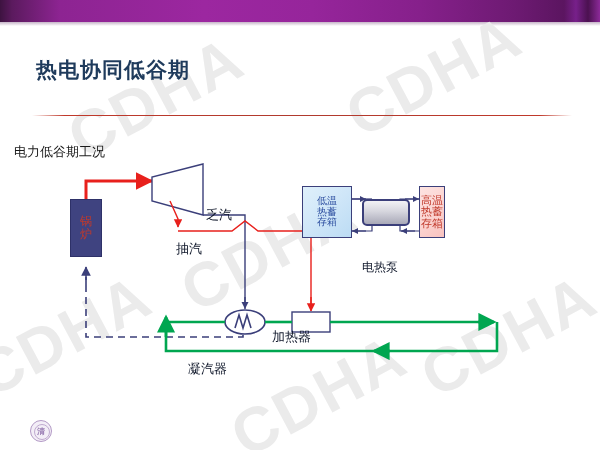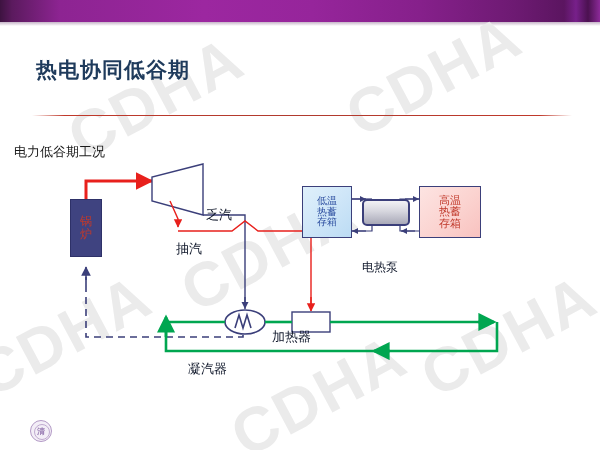--- a/index.html
+++ b/index.html
@@ -87,21 +87,21 @@
     font-family:"DejaVu Serif", serif;
     line-height:1.05;
     text-align:center;
   }
   .tank-cold{
     left:302px;top:186px;width:50px;height:52px;
     background:linear-gradient(135deg,#dff0fb 0%, #cfe6f8 50%, #bcdcf4 100%);
     color:#2d4fa0;font-size:10px;
   }
   .tank-hot{
-    left:419px;top:186px;width:62px;height:52px;
+    left:419px;top:186px;width:26px;height:52px;
     background:linear-gradient(135deg,#fde4e2 0%, #fbd3d0 55%, #f8c2bf 100%);
     color:#c0392b;font-size:11px;
   }
   .tank span{display:block;}
   .boiler{
     position:absolute;left:70px;top:199px;width:32px;height:58px;
     background:#3f4380;
     border:1px solid #2e3168;
     box-sizing:border-box;
     display:flex;align-items:center;justify-content:center;

